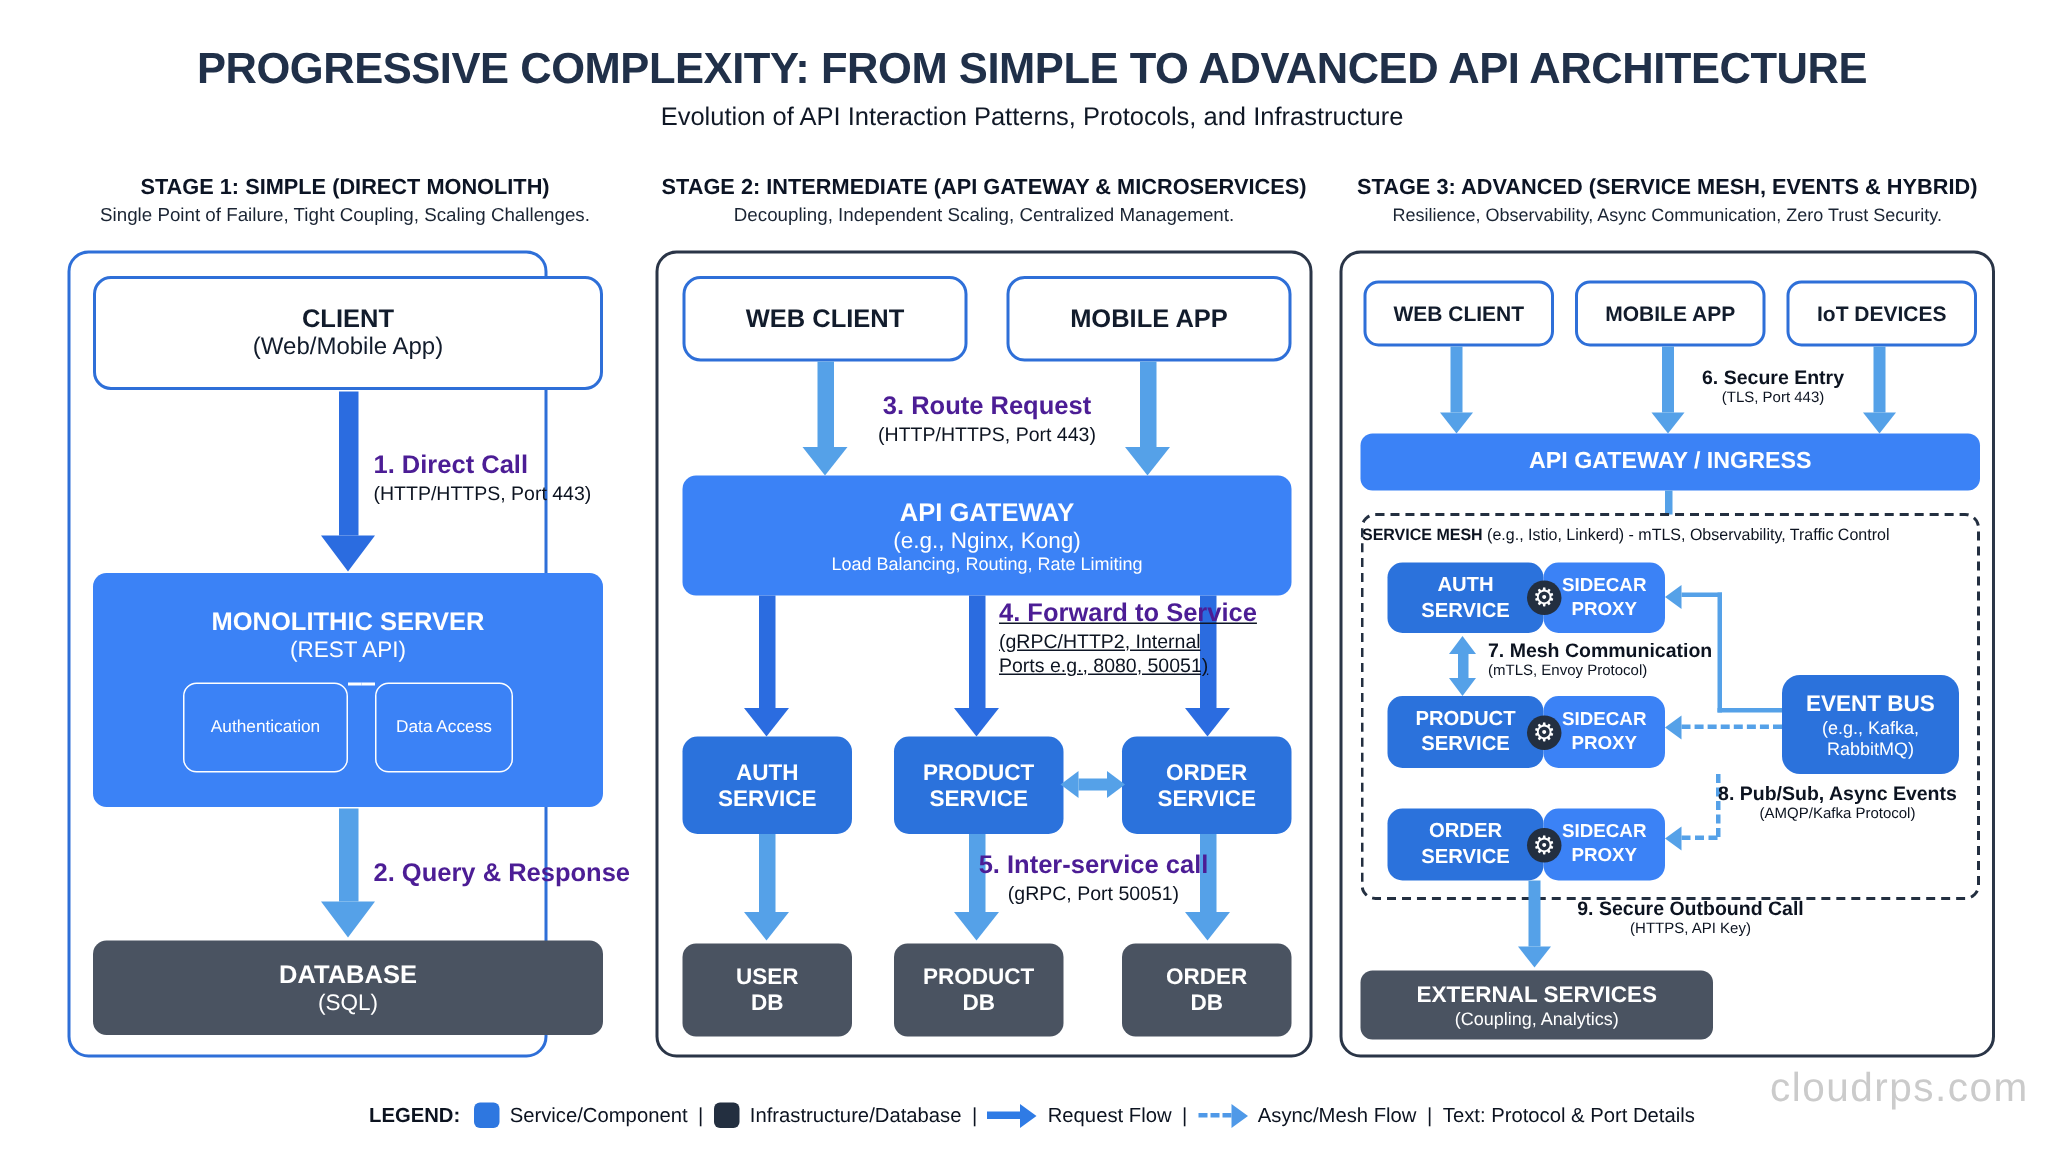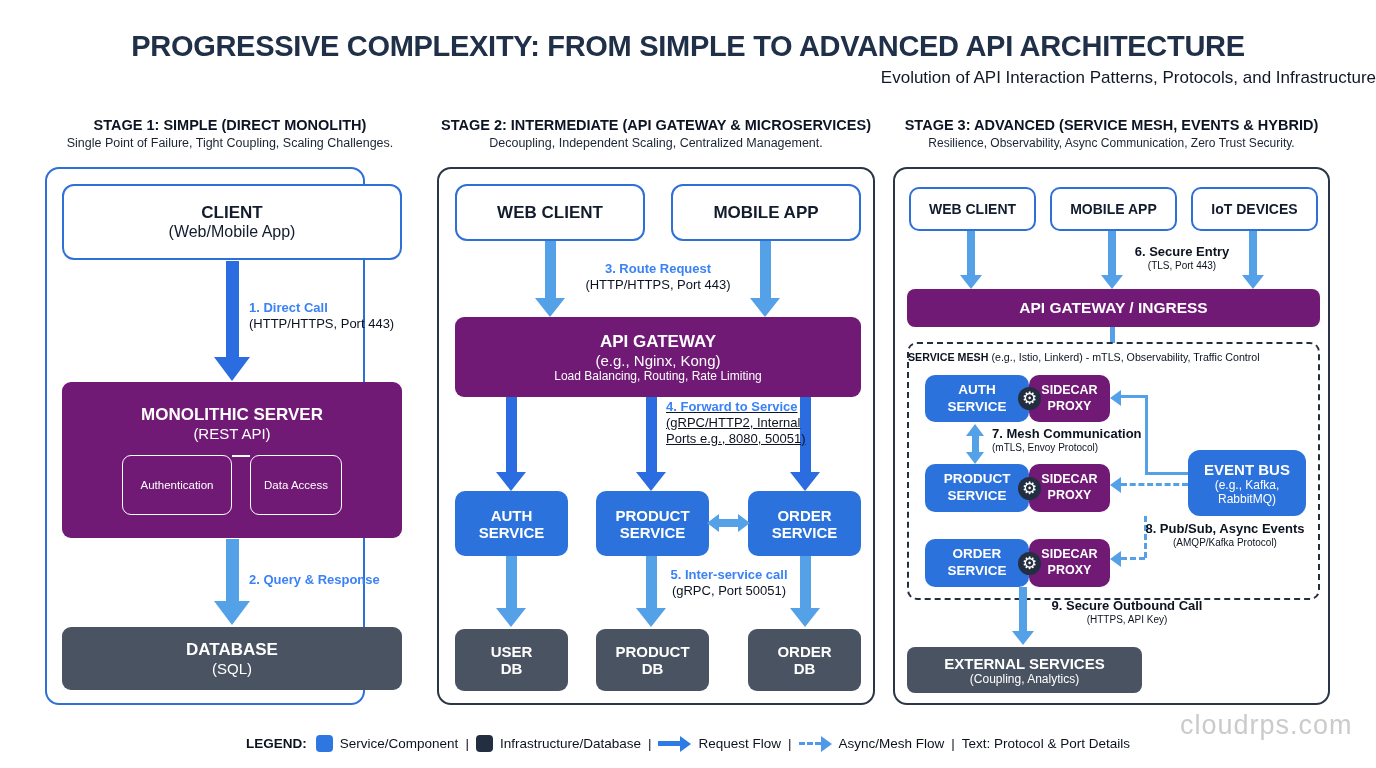--- a/index.html
+++ b/index.html
@@ -2,39 +2,39 @@
 <html><head>
 <meta charset="utf-8">
 <style>
   html,body{margin:0;padding:0;background:#fff;}
   .page{position:relative;width:1376px;height:768px;background:#ffffff;overflow:hidden;
         font-family:"Liberation Sans","DejaVu Sans",sans-serif;color:#0e1626;}
 
   
   .title{position:absolute;top:30px;left:0;width:100%;text-align:center;
          font-size:29px;font-weight:bold;color:#203049;letter-spacing:-0.3px;white-space:nowrap;}
-  .subtitle{position:absolute;top:68px;left:0;width:100%;text-align:right;
+  .subtitle{position:absolute;top:68px;left:0;width:100%;text-align:center;
          font-size:17px;color:#101826;white-space:nowrap;}
 
   
   .stage-head{position:absolute;top:117px;text-align:center;}
   .sh1{font-size:14.5px;font-weight:bold;color:#0c1424;white-space:nowrap;}
   .sh2{font-size:12.5px;color:#1a2433;margin-top:3px;white-space:nowrap;}
 
   
   .panel{position:absolute;top:167px;height:538px;border-radius:14px;background:#fff;box-sizing:border-box;}
   .p1{left:45px;width:320px;border:2.5px solid #2e6fd8;}
   .p2{left:437px;width:438px;border:2.5px solid #2a3547;}
   .p3{left:893px;width:437px;border:2.5px solid #2a3547;}
 
   
   .box{position:absolute;display:flex;flex-direction:column;align-items:center;justify-content:center;
        text-align:center;box-sizing:border-box;}
   .outline{background:#fff;border:2.5px solid #2e6fd8;border-radius:12px;color:#121c2c;}
-  .navy{background:#701a75;border-radius:9px;color:#fff;}
+  .navy{background:#3b82f6;border-radius:9px;color:#fff;}
   .slate{background:#4a5361;border-radius:9px;color:#fff;}
   .blue{background:#2b72dc;border-radius:10px;color:#fff;}
   .b17{font-size:17px;font-weight:bold;}
   .r16{font-size:16px;}
   .r15{font-size:15px;}
   .r12{font-size:12px;}
   .b15{font-size:15px;font-weight:bold;}
   .b14{font-size:14px;font-weight:bold;}
   .b13{font-size:13.5px;font-weight:bold;line-height:1.25;}
   .b12{font-size:12.5px;font-weight:bold;line-height:1.25;}
@@ -68,21 +68,21 @@
   .hda .rh{width:0;height:0;border-top:9px solid transparent;border-bottom:9px solid transparent;border-left:12px solid #55a1e8;}
 
   
   .lhead{position:absolute;width:0;height:0;border-top:8px solid transparent;border-bottom:8px solid transparent;border-right:11px solid #55a1e8;}
   .sline{position:absolute;background:#55a1e8;}
   .dash-h{position:absolute;border-top:3px dashed #55a1e8;}
   .dash-v{position:absolute;border-left:3px dashed #55a1e8;}
 
   
   .flabel{position:absolute;line-height:1.22;}
-  .fb{font-size:13px;font-weight:bold;color:#3b82f6;white-space:nowrap;}
+  .fb{font-size:17px;font-weight:bold;color:#4c1d95;white-space:nowrap;}
   .fr{font-size:13px;color:#0c1320;white-space:nowrap;}
   .fb-sm{font-size:13px;font-weight:bold;color:#0c1320;white-space:nowrap;}
   .fr-sm{font-size:10px;color:#0c1320;white-space:nowrap;}
 
   
   .mesh{position:absolute;left:12px;top:173px;width:413px;height:258px;border:2.5px dashed #232f40;border-radius:10px;box-sizing:border-box;}
   .mesh-label{position:absolute;left:13px;top:182px;font-size:11px;white-space:nowrap;color:#0c1320;
               transform:scaleX(.97);transform-origin:left;}
   .mesh-label b{font-weight:bold;}
   .gear{position:absolute;width:23px;height:23px;background:#232f40;border-radius:50%;

